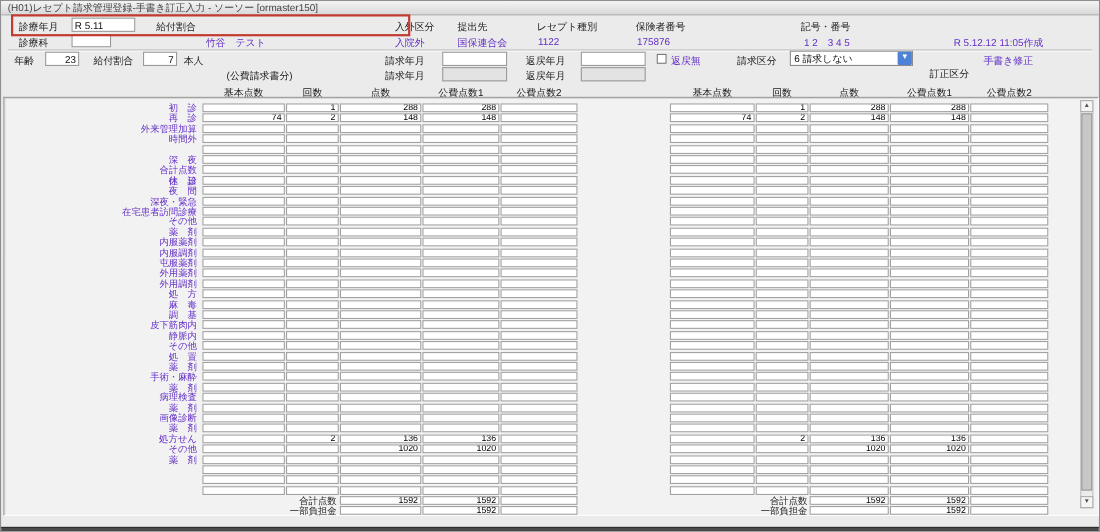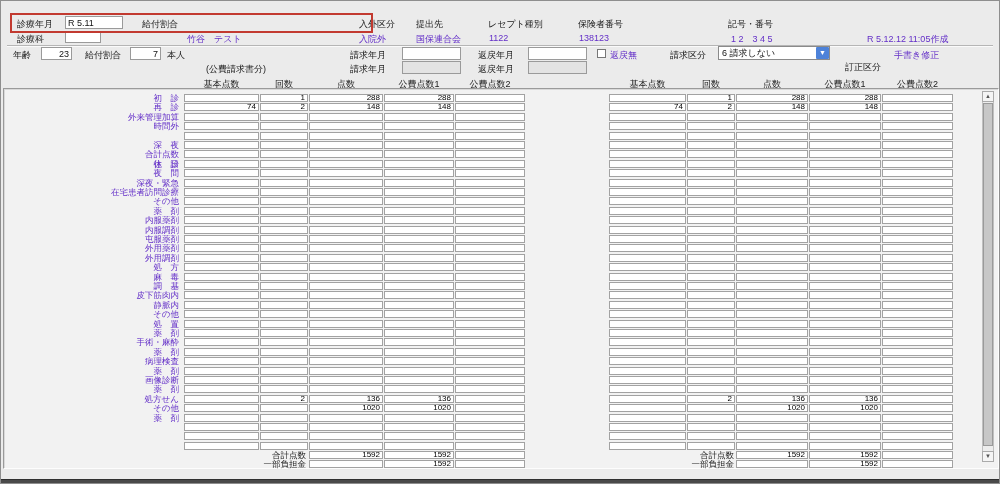--- a/index.html
+++ b/index.html
@@ -64,39 +64,40 @@
     font-family: inherit; white-space: nowrap; overflow: hidden;
   }
   .btn.disabled { color: #b3b3b3; }
   .btn-spacer { position: absolute; top: 0; height: 13px; background: #d6d6d6; border: 1px solid #c0c0c0; }
   .bottomstrip { position: absolute; left: 0; right: 0; bottom: 0; height: 4px; background: #4a4a4a; border-top: 1px solid #2e2e2e; }
 </style>
 </head>
 <body>
 
 <div class="window">
+  <div class="titlebar">(H01)レセプト請求管理登録-手書き訂正入力 - ソーソー [ormaster150]</div>
 
   <div class="redbox"></div>
 
   <div class="lbl" style="left:16px; top:17px;">診療年月</div>
   <input class="tfield" style="left: 64px; top: 15px; width: 58px;" value="R 5.11">
   <div class="lbl" style="left:141px; top:17px;">給付割合</div>
   <div class="lbl" style="left:358px; top:17px;">入外区分</div>
   <div class="lbl" style="left:415px; top:17px;">提出先</div>
   <div class="lbl" style="left:487px; top:17px;">レセプト種別</div>
   <div class="lbl" style="left:577px; top:17px;">保険者番号</div>
   <div class="lbl" style="left:727px; top:17px;">記号・番号</div>
 
   <div class="lbl" style="left:16px; top:32px;">診療科</div>
   <input class="tfield" style="left: 64px; top: 30px; width: 36px; height: 12px;" value="">
   <div class="val-purple" style="left:186px; top:32px;">竹谷　テスト</div>
   <div class="val-purple" style="left:358px; top:32px;">入院外</div>
   <div class="val-purple" style="left:415px; top:32px;">国保連合会</div>
   <div class="val-purple" style="left:488px; top:32px;">1122</div>
-  <div class="val-purple" style="left:578px; top:32px;">138123</div>
+  <div class="val-purple" style="left:578px; top:32px;">175876</div>
   <div class="val-purple" style="left:730px; top:32px;">1 2　3 4 5</div>
   <div class="val-purple" style="left:866px; top:32px;">R 5.12.12 11:05作成</div>
 
   <div class="sep"></div>
 
   <div class="lbl" style="left:12px; top:48px;">年齢</div>
   <input class="tfield num" style="left: 40px; top: 46px; width: 31px;" value="23">
   <div class="lbl" style="left:84px; top:48px;">給付割合</div>
   <input class="tfield num" style="left: 129px; top: 46px; width: 31px;" value="7">
   <div class="lbl" style="left:166px; top:48px;">本人</div>

